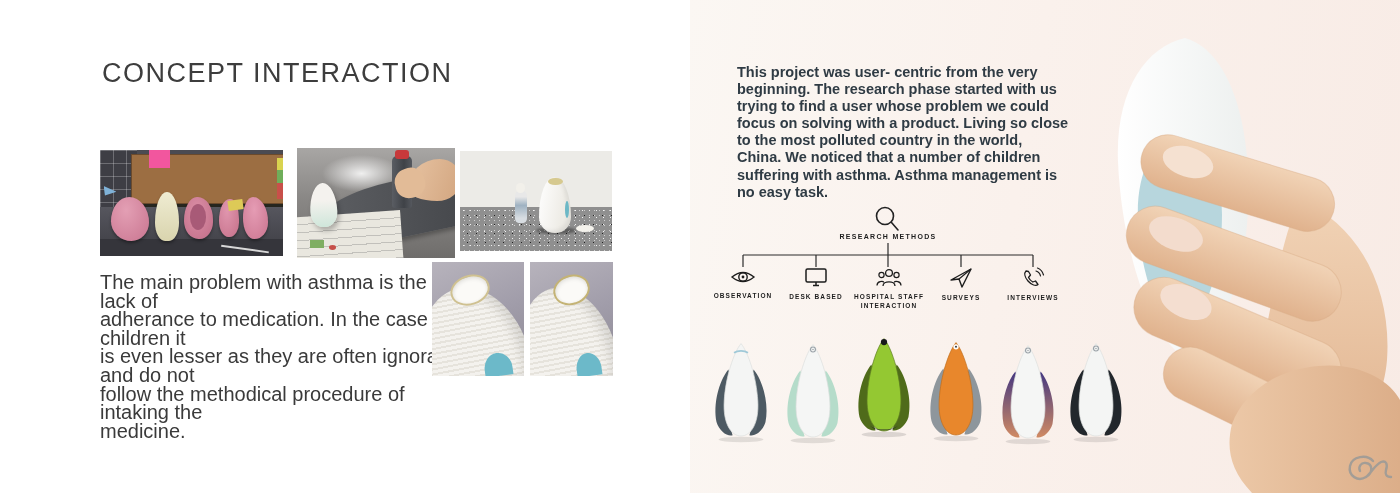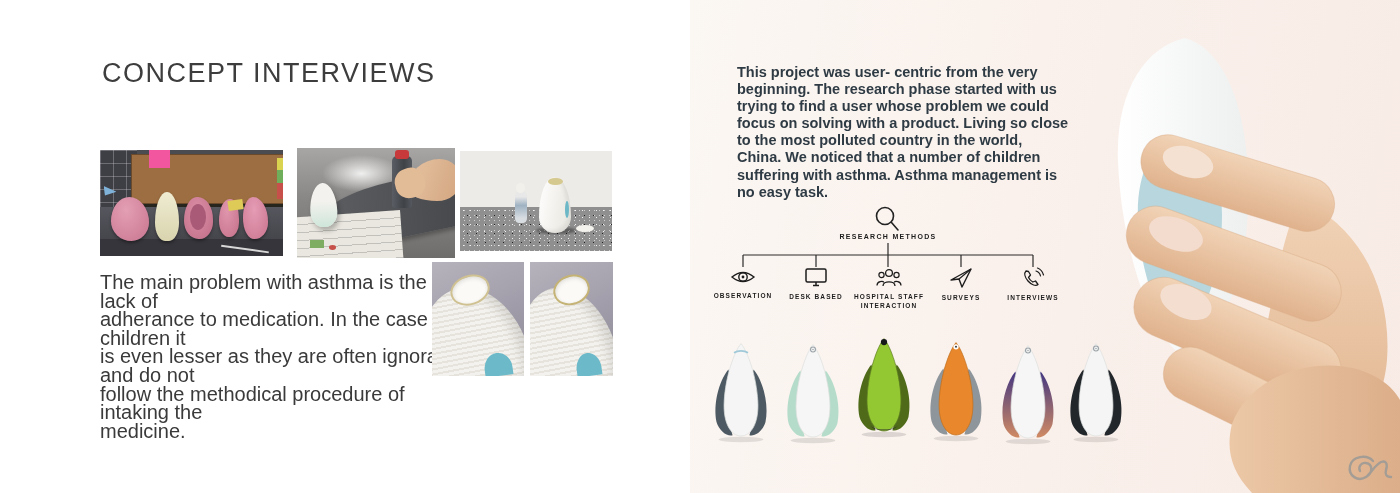--- a/index.html
+++ b/index.html
@@ -138,21 +138,21 @@
   .hand { position:absolute; left:1000px; top:0; width:400px; height:493px; z-index:2; }
   .logo { position:absolute; left:1340px; top:450px; z-index:4; }
 </style>
 </head>
 <body>
 
 <div class="canvas">
 
   <div class="right-bg"></div>
 
-  <h1 class="page-title">CONCEPT INTERVIEWS</h1>
+  <h1 class="page-title">CONCEPT INTERACTION</h1>
 
   <div class="ph p1">
     <div class="p1-wall"></div>
     <div class="p1-cork"></div>
     <div class="p1-sticky"></div>
     <div class="p1-side"></div>
     <div class="p1-desk"></div>
     <div class="p1-edge"></div>
     <div class="p1-blue"></div>
     <div class="m m1"></div>

